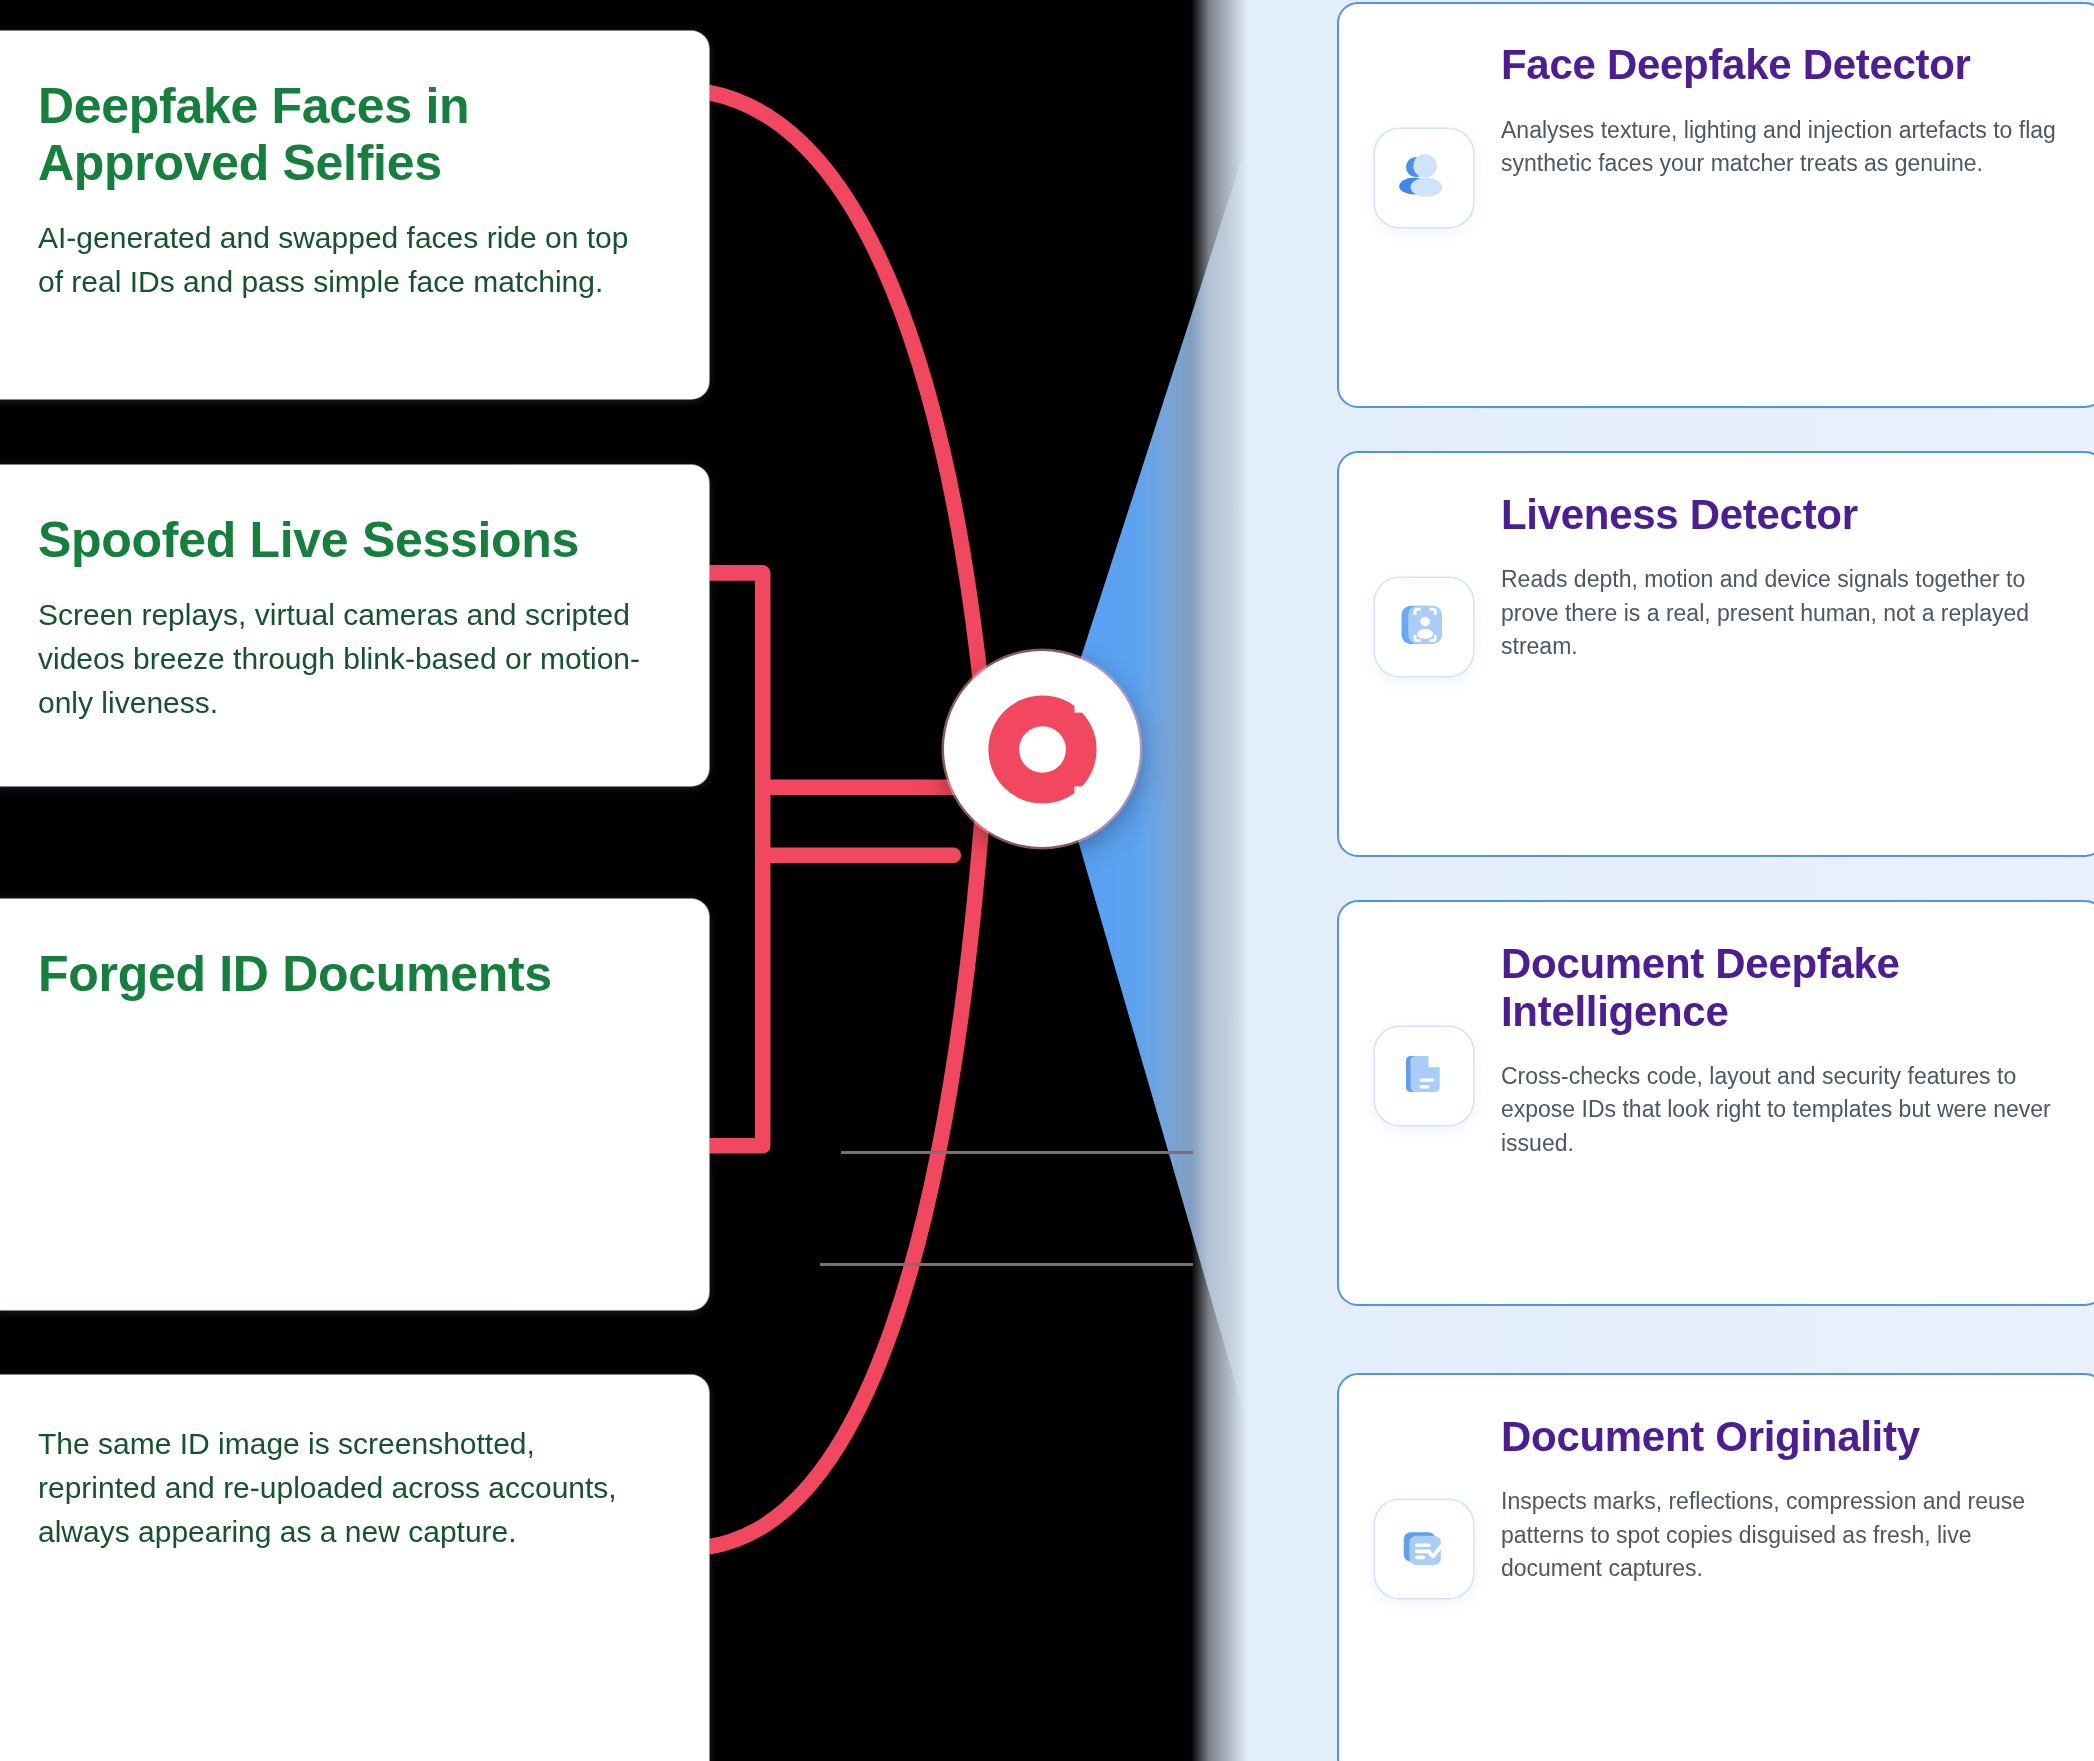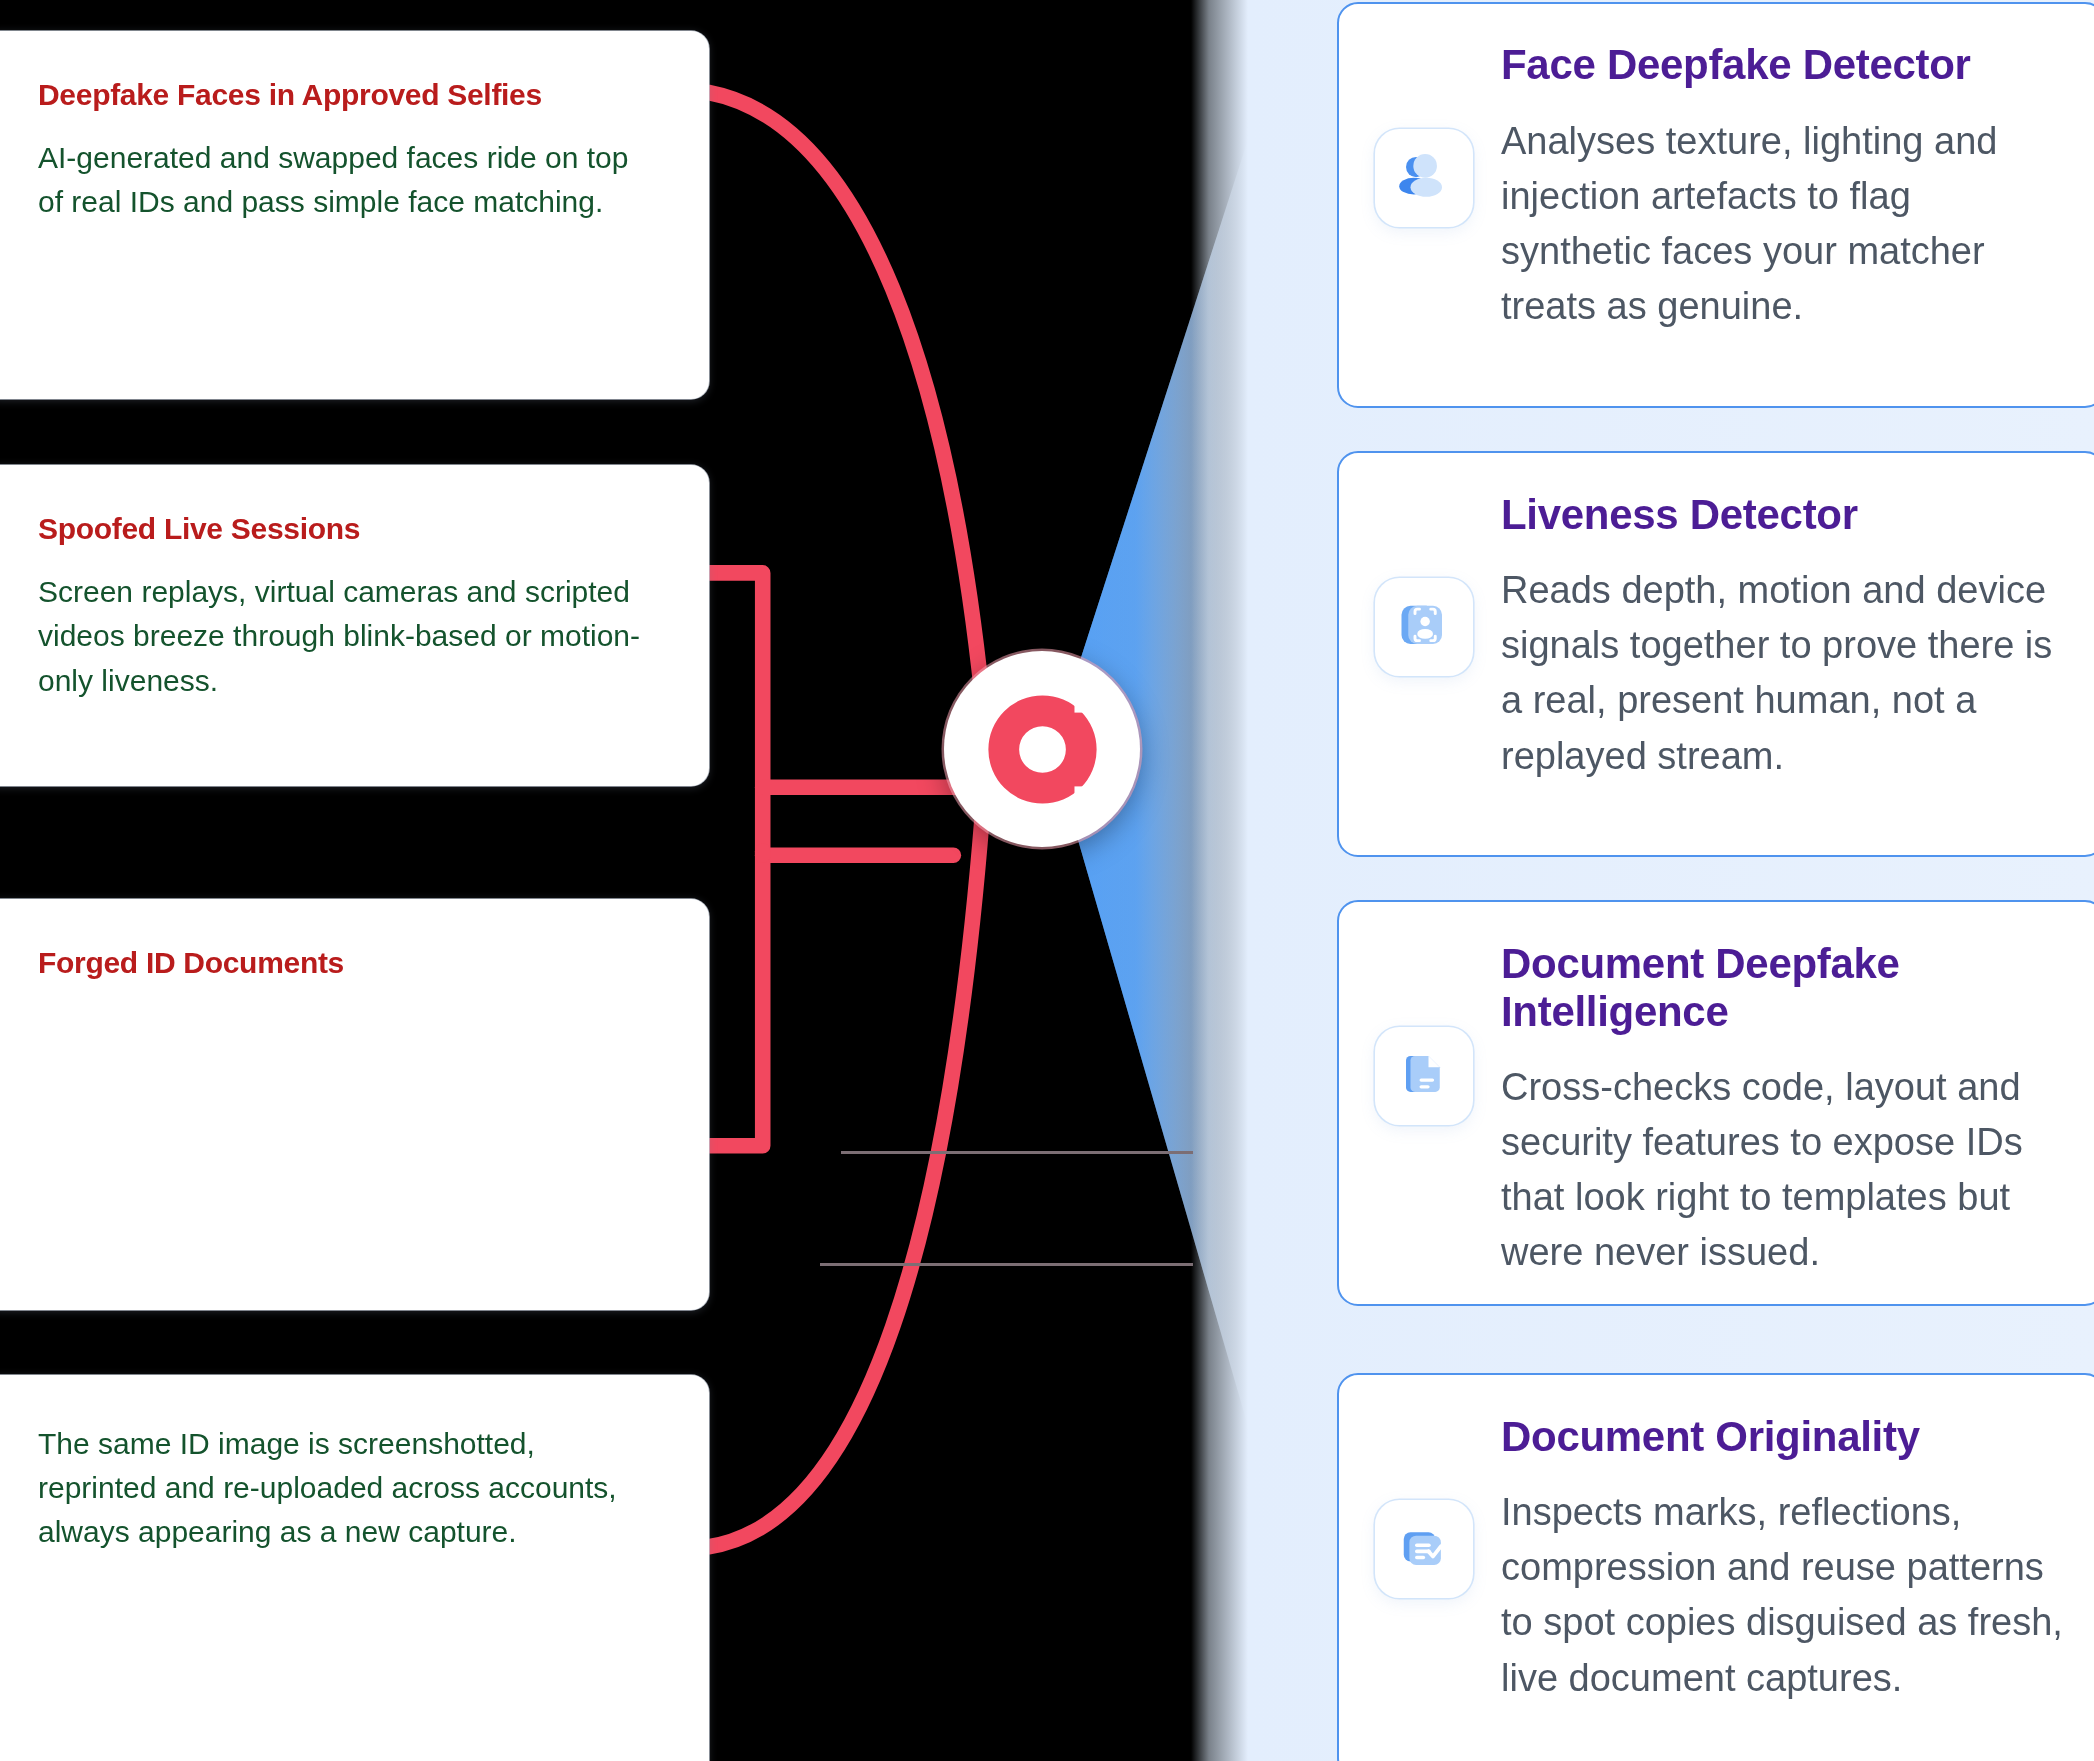--- a/index.html
+++ b/index.html
@@ -34,24 +34,24 @@
     left: 0;
     width: 727px;
     background: #ffffff;
     border-radius: 18px;
     box-shadow: 0 1.6px 8.2px rgba(120,130,150,0.28),
                 0 0 0 0.8px rgba(205,212,222,0.85);
     padding: 47px 51px 43px 56px;
   }
 
   .threat-card .t-title {
-    font-size: 30px;
+    font-size: 50px;
     line-height: 1.13;
     font-weight: 700;
-    color: #b91c1c;
+    color: #15803d;
     letter-spacing: -0.3px;
     margin-bottom: 24.5px;
   }
 
   .threat-card .t-desc {
     font-size: 30px;
     line-height: 1.47;
     color: #14532d;
     font-weight: 400;
   }
@@ -154,21 +154,21 @@
   .sol-body .s-title {
     font-size: 42px;
     line-height: 1.14;
     font-weight: 700;
     color: #4c1d95;
     letter-spacing: -0.3px;
     margin-bottom: 24.5px;
   }
 
   .sol-body .s-desc {
-    font-size: 38px;
+    font-size: 23px;
     line-height: 1.45;
     color: #4d5764;
     font-weight: 400;
   }
 
   
   .faint-rail {
     position: absolute;
     height: 3.3px;
     background: #7c6e74;

